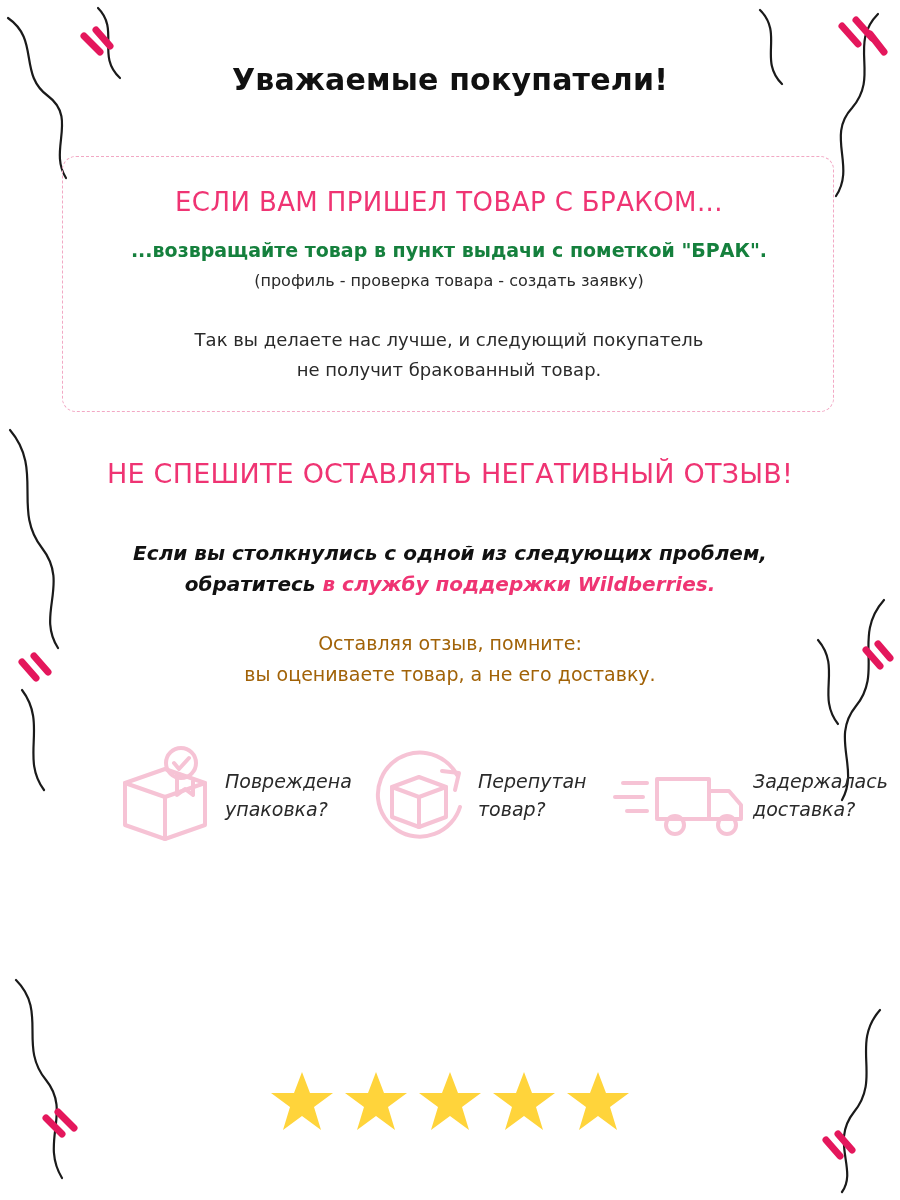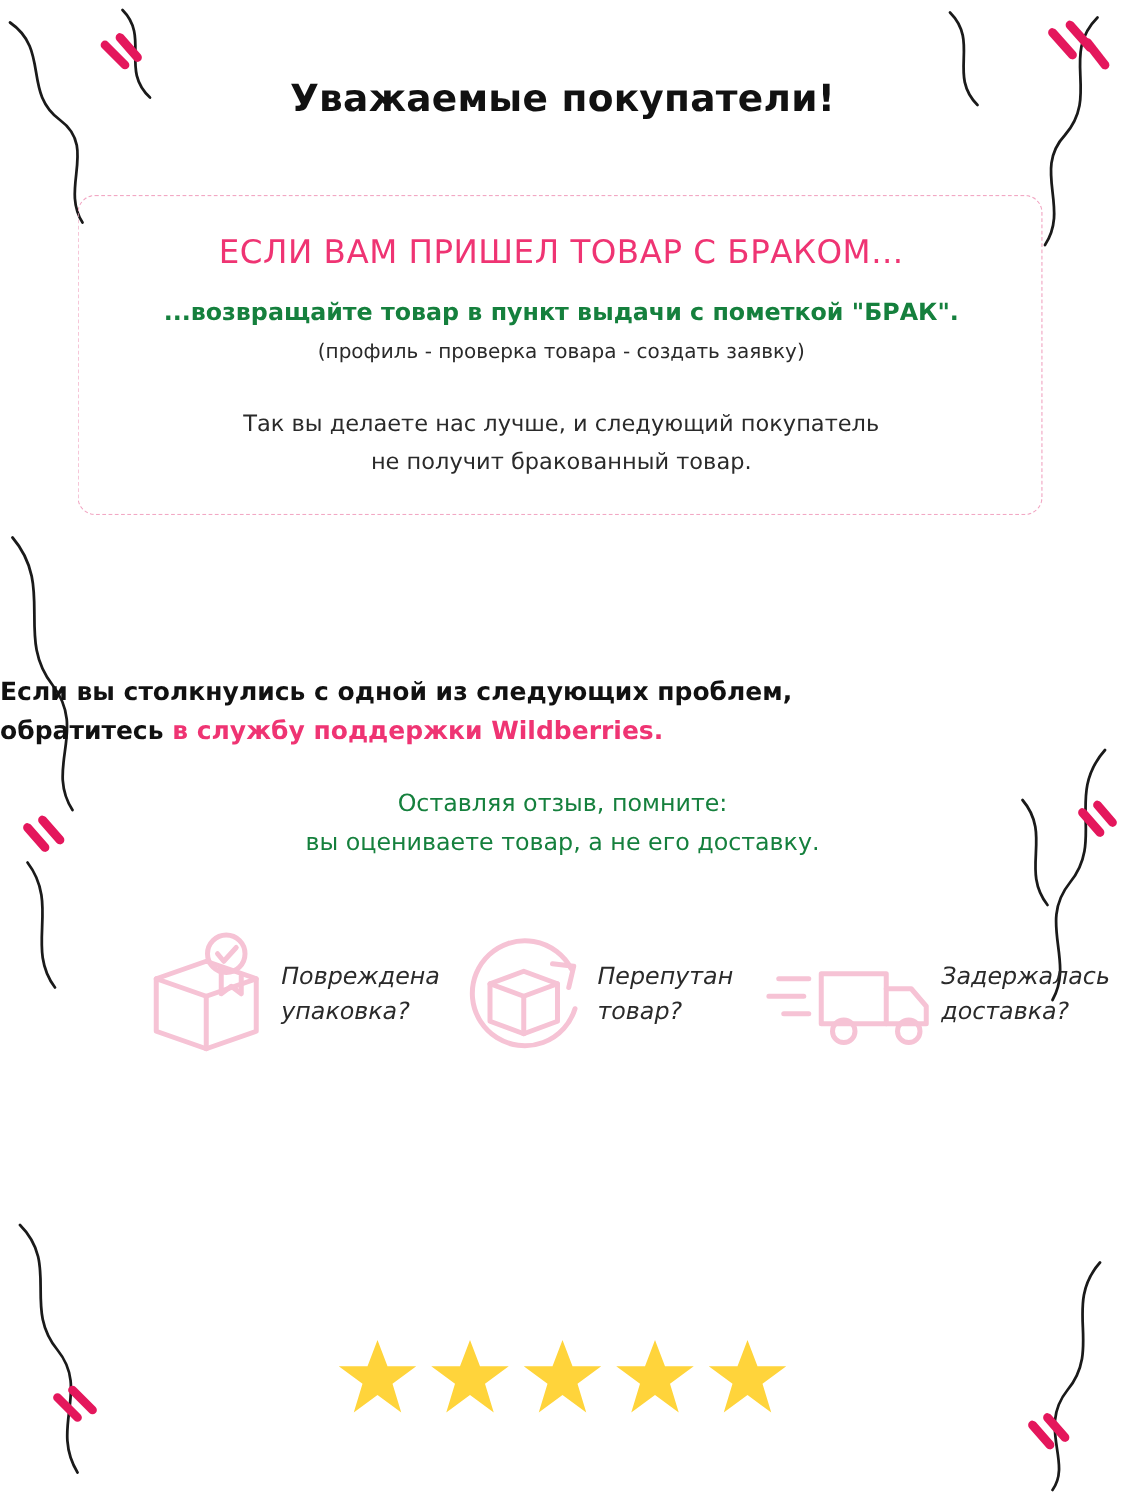--- a/index.html
+++ b/index.html
@@ -114,38 +114,40 @@
     font-size: 27px;
     color: #ef3473;
     letter-spacing: 0.2px;
   }
 
   .problems-text {
     position: absolute;
     left: 0;
     top: 538px;
     width: 900px;
+    text-align: center;
     font-size: 20px;
     font-weight: bold;
     line-height: 31px;
     color: #111111;
+    font-style: italic;
   }
   .problems-text .accent {
     color: #ef3473;
   }
 
   .remember-text {
     position: absolute;
     left: 0;
     top: 628px;
     width: 900px;
     text-align: center;
     font-size: 19px;
     line-height: 31px;
-    color: #15803d;
+    color: #a16207;
   }
 
   
   .icon-row {
     position: absolute;
     left: 75px;
     top: 745px;
     width: 760px;
     display: flex;
     justify-content: flex-start;
@@ -246,20 +248,21 @@
     <div class="defect-box">
       <div class="defect-title">ЕСЛИ ВАМ ПРИШЕЛ ТОВАР С БРАКОМ...</div>
       <div class="defect-line1">...возвращайте товар в пункт выдачи с пометкой "БРАК".</div>
       <div class="defect-line2">(профиль - проверка товара - создать заявку)</div>
       <div class="defect-line3">
         <span>Так вы делаете нас лучше, и следующий покупатель</span><br>
         <span>не получит бракованный товар.</span>
       </div>
     </div>
 
+    <div class="negative-title">НЕ СПЕШИТЕ ОСТАВЛЯТЬ НЕГАТИВНЫЙ ОТЗЫВ!</div>
 
     <div class="problems-text">
       <span>Если вы столкнулись с одной из следующих проблем,</span><br>
       <span>обратитесь </span><span class="accent">в службу поддержки Wildberries.</span>
     </div>
 
     <div class="remember-text">
       <span>Оставляя отзыв, помните:</span><br>
       <span>вы оцениваете товар, а не его доставку.</span>
     </div>

